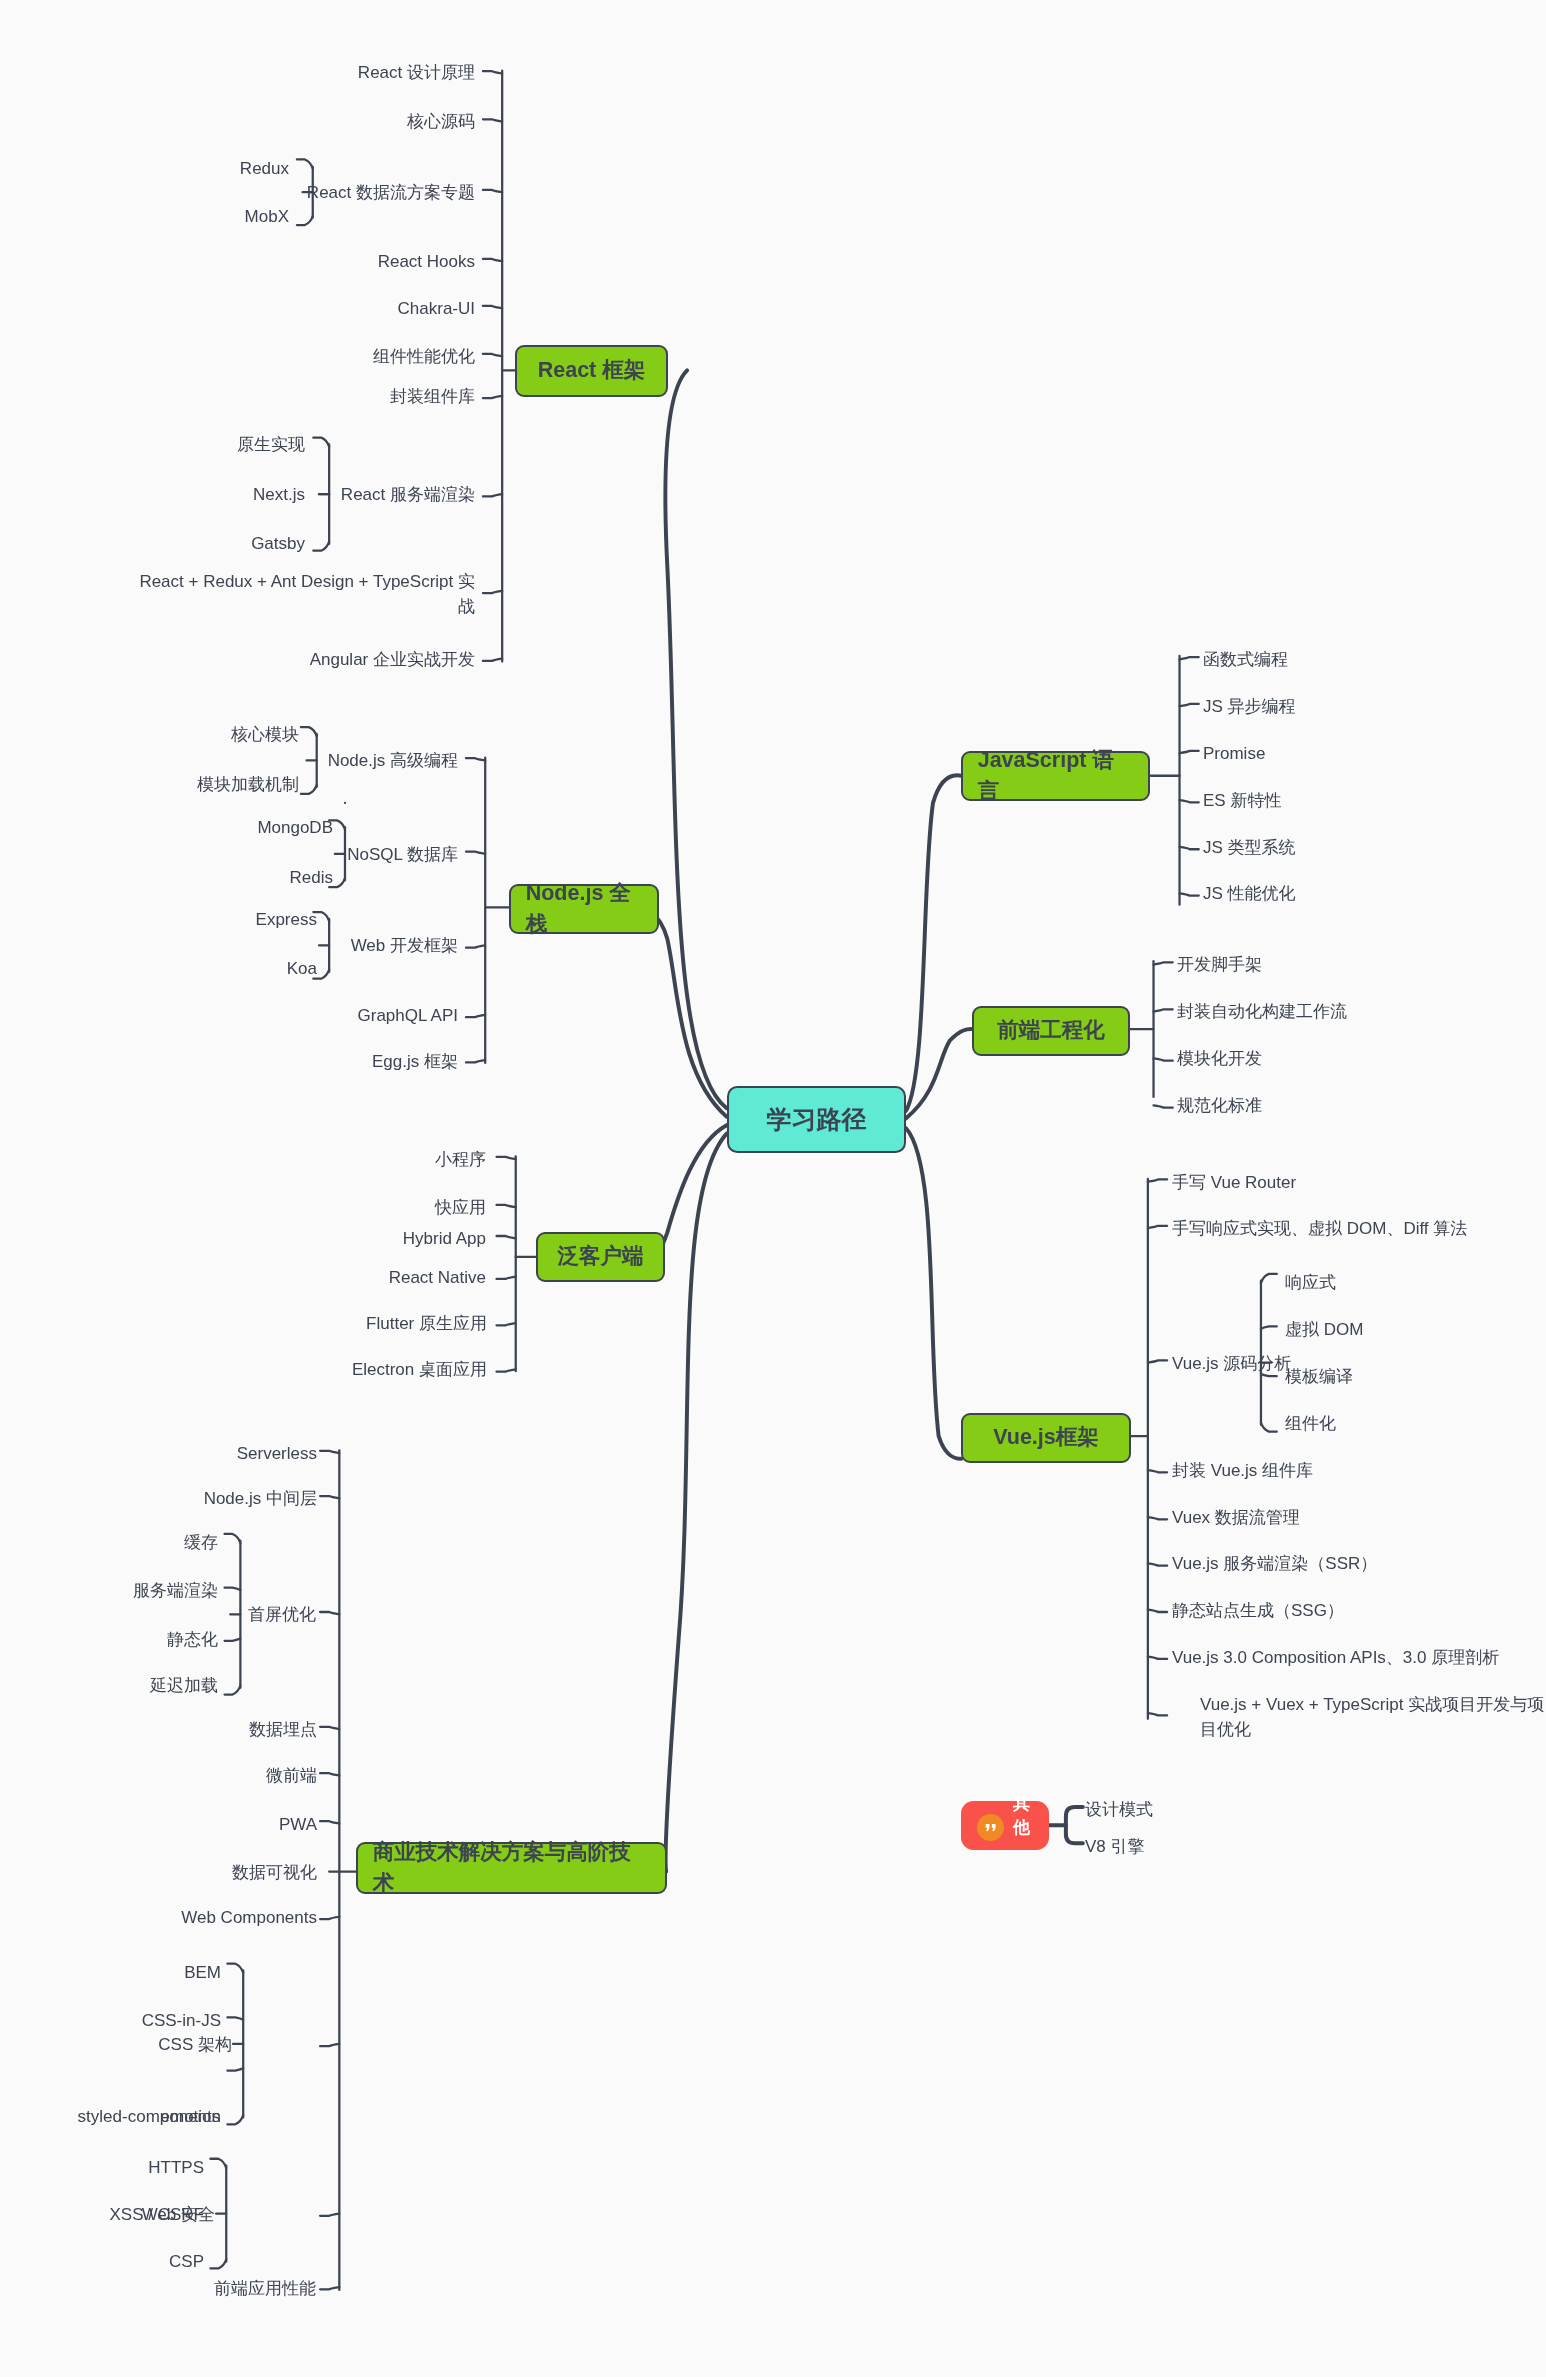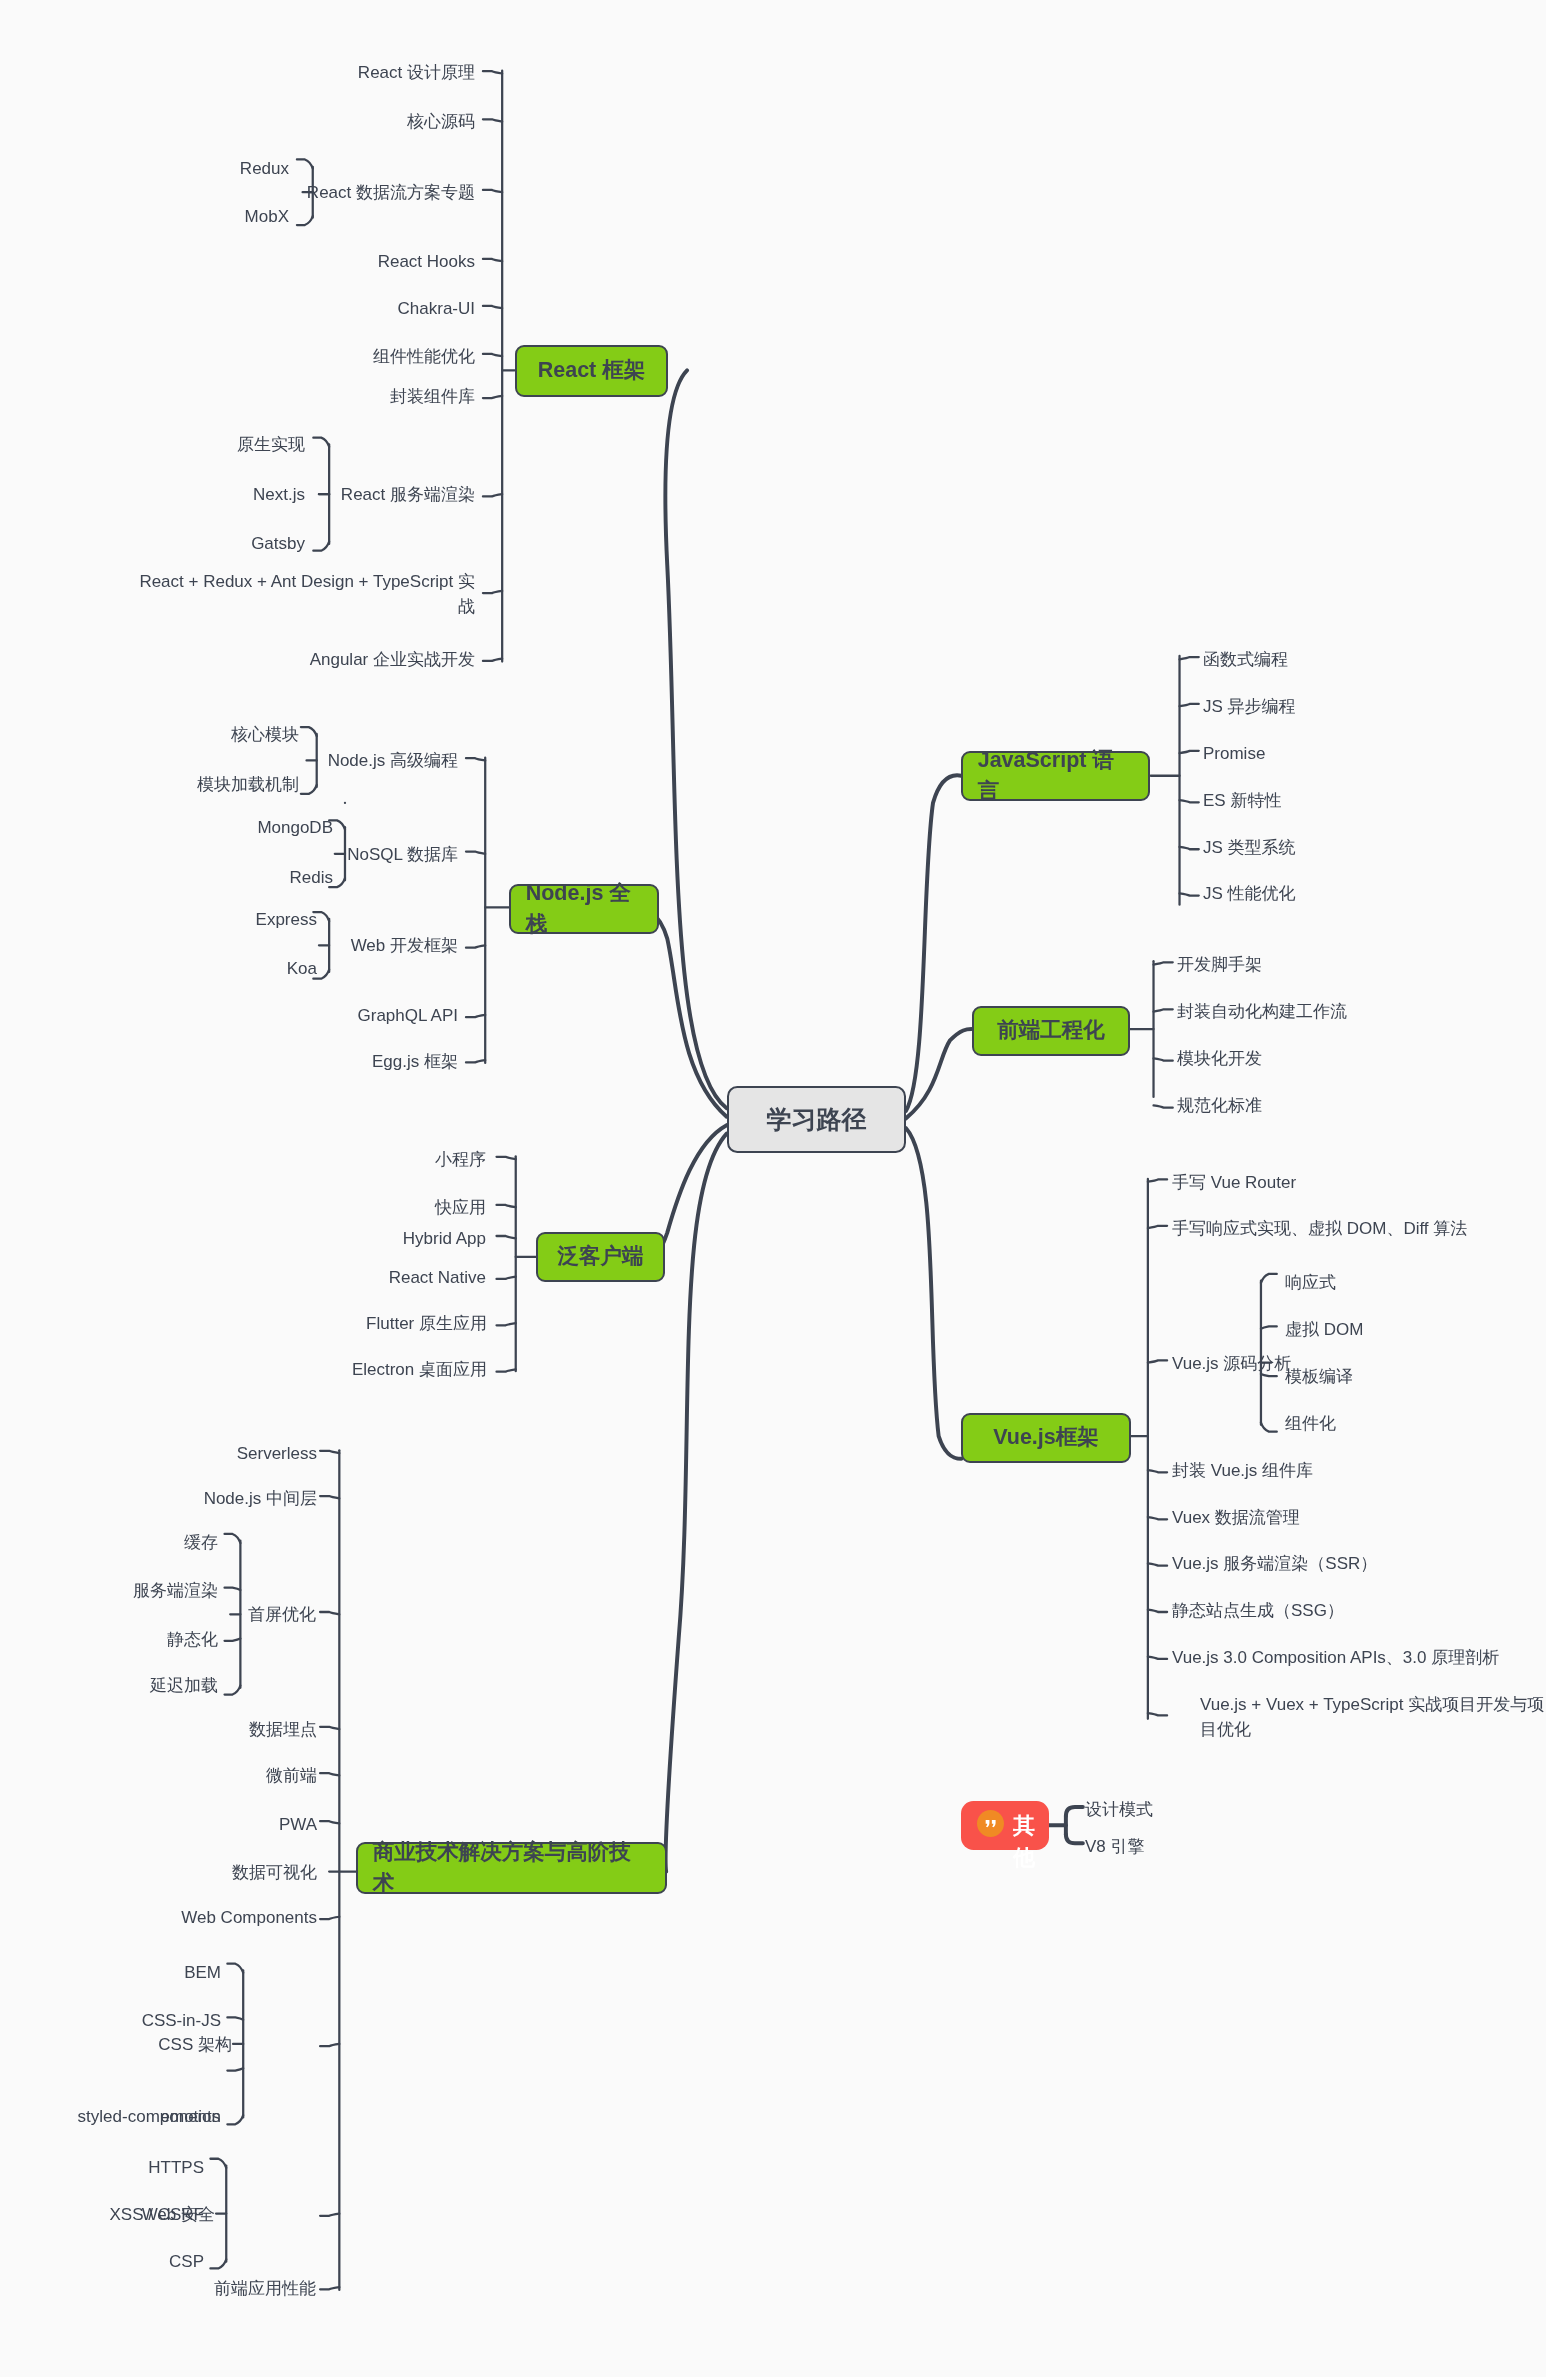--- a/index.html
+++ b/index.html
@@ -46,38 +46,38 @@
     color: #3d4451;
     display: flex;
     align-items: center;
     justify-content: center;
     padding: 8px 14.7px;
   }
   
   .root {
     border: 2.8px solid #3d4451;
     border-radius: 10.2px;
-    background: #e5e5e5;
+    background: #5eead4;
     font-weight: bold;
     font-size: 25px;
     color: #3d4451;
     display: flex;
     align-items: center;
     justify-content: center;
     padding: 11.3px 19px;
   }
   
   .accent {
     border-radius: 12.4px;
     display: flex;
-    align-items: flex-start;
+    align-items: flex-end;
     gap: 9px;
     padding: 9px 16px;
     font-weight: bold;
-    font-size: 22px;
+    font-size: 17px;
     color: #ffffff;
   }
   .accent-icon {
     width: 27px; height: 27px;
     border-radius: 50%;
     display: flex;
     align-items: center;
     justify-content: center;
     flex: 0 0 auto;
   }

